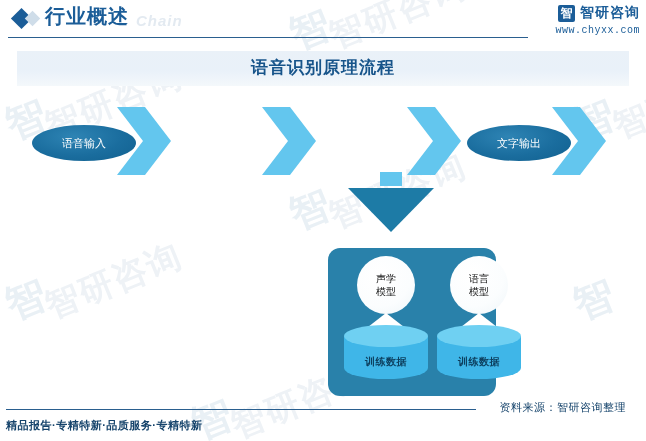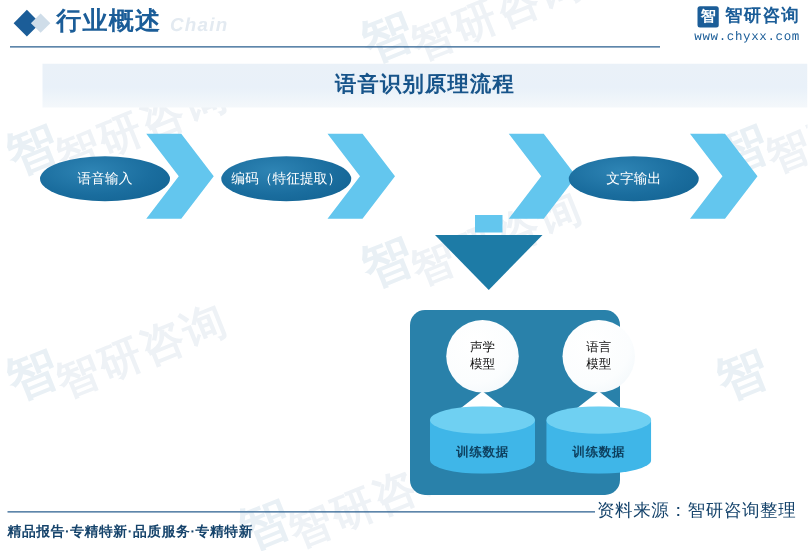--- a/index.html
+++ b/index.html
@@ -120,21 +120,21 @@
     margin-top: 3px;
     font-family: Liberation Mono, monospace;
     font-size: 10px;
     color: #1b5d98;
     letter-spacing: 0.5px;
   }
 
   
   #title-banner {
     position: absolute;
-    left: 34px; top: 51px;
+    left: 17px; top: 51px;
     width: 612px;
     height: 35px;
     background: linear-gradient(to bottom, #eaf1f8 0%, #e9f1f9 55%, #f4f8fb 100%);
     z-index: 2;
   }
   #chart-title {
     position: absolute;
     left: 0; right: 0; top: 5px;
     text-align: center;
     font-family: "DejaVu Serif", "Liberation Serif", serif;
@@ -164,21 +164,21 @@
     text-align: right;
     display: flex;
     align-items: center;
     justify-content: center;
     box-sizing: border-box;
     padding: 0 8px;
   }
   .node.n1 { left: 32px;  top: 30px; }
   .node.n2 { left: 177px; top: 30px; }
   .node.n3 { left: 322px; top: 30px; }
-  .node.n4 { left: 455px; top: 30px; }
+  .node.n4 { left: 467px; top: 30px; }
 
   .chev {
     position: absolute;
     width: 58px;
     height: 88px;
   }
   .chev.c1 { left: 115px; top: 2px; }
   .chev.c2 { left: 260px; top: 2px; }
   .chev.c3 { left: 405px; top: 2px; }
   .chev.c4 { left: 550px; top: 2px; }
@@ -267,22 +267,22 @@
     position: absolute;
     left: 6px; top: 418px;
     font-size: 11px;
     color: #15436b;
     font-weight: bold;
     letter-spacing: 0.5px;
     z-index: 3;
   }
   #source-note {
     position: absolute;
-    right: 9px; top: 400px;
-    font-size: 14px;
+    right: 20px; top: 400px;
+    font-size: 11px;
     color: #15436b;
     letter-spacing: 0.5px;
     z-index: 3;
   }
 </style>
 </head>
 <body>
 
 <div id="watermarks">
   <div class="wm-mark" style="left:6px;  top:92px;">智</div>
@@ -331,23 +331,20 @@
   <svg class="chev c3" viewBox="0 0 58 88">
     <polygon points="2,10 30,10 56,44 30,78 2,78 28,44" fill="#63c6ee"></polygon>
   </svg>
   <svg class="chev c4" viewBox="0 0 58 88">
     <polygon points="2,10 30,10 56,44 30,78 2,78 28,44" fill="#63c6ee"></polygon>
   </svg>
 
   <div class="node n1">
     <span>语音输入</span>
   </div>
-  <div class="node n2">
-    <span>编码（特征提取）</span>
-  </div>
   <div class="node n4">
     <span>文字输出</span>
   </div>
 </div>
 
 <svg id="down-arrow" viewBox="0 0 90 62">
   <polygon points="34,0 56,0 56,14 34,14" fill="#63c6ee"></polygon>
   <polygon points="2,16 88,16 45,60" fill="#1d7ba6"></polygon>
 </svg>
 

